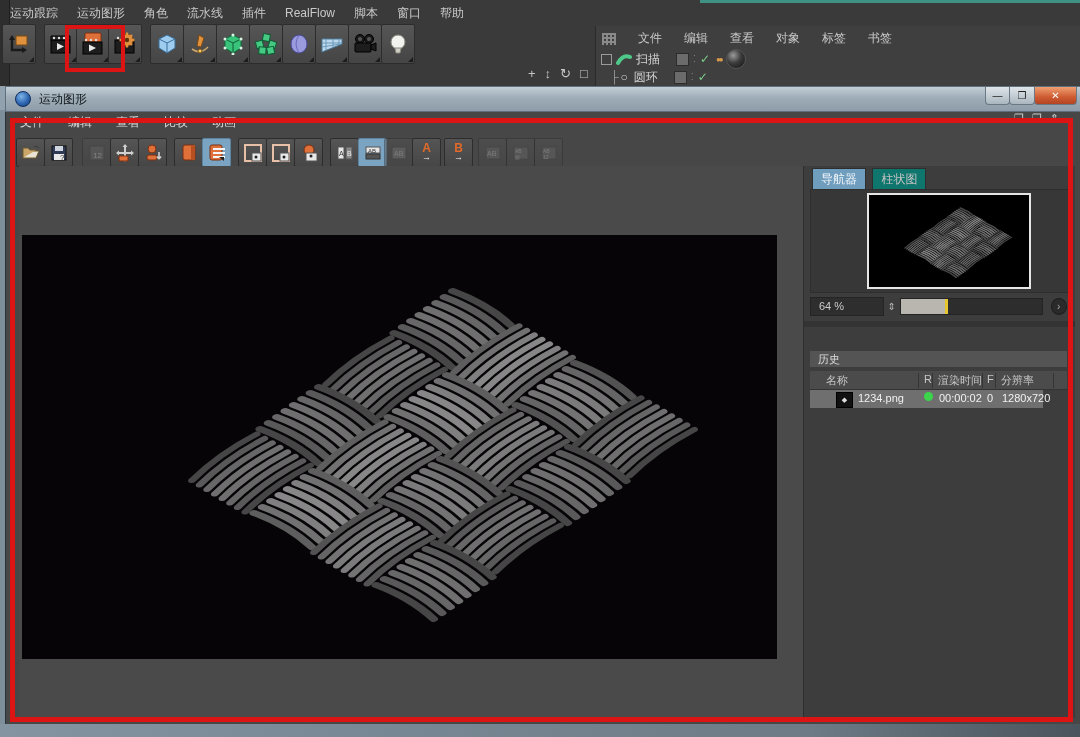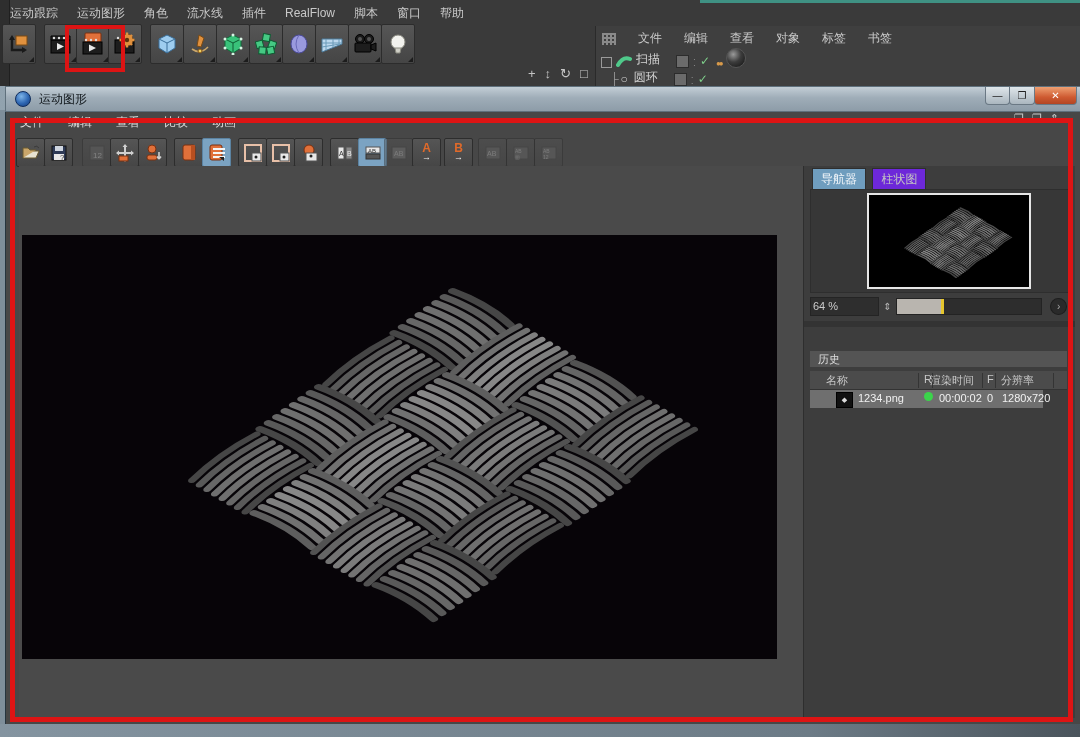--- a/index.html
+++ b/index.html
@@ -22,21 +22,21 @@
   .corner-tri{position:absolute;right:1px;bottom:1px;width:0;height:0;
     border-left:5px solid transparent;border-bottom:5px solid #1c1c1c}
   .vp-ctrl{top:64px;height:18px;display:flex;gap:9px;color:#c4c4c4;font-size:13px;align-items:center}
   
   .om{left:595px;top:26px;width:485px;height:60px;background:#3f3f3f;border-left:1px solid #2a2a2a}
   .om-menu{position:absolute;left:6px;top:4px;display:flex;gap:22px;align-items:center;
     color:#c9c9c9;font-size:12px}
   .om-grid{width:14px;height:12px;background:
     repeating-linear-gradient(90deg,#8a8a8a 0 2px,transparent 2px 4px),
     repeating-linear-gradient(#8a8a8a 0 2px,transparent 2px 4px)}
-  .om-row{position:absolute;left:0;height:18px;display:flex;align-items:flex-end;
+  .om-row{position:absolute;left:0;height:18px;display:flex;align-items:center;
     color:#d6d6d6;font-size:12px}
   .om-box{width:9px;height:9px;border:1px solid #9a9a9a;background:#3f3f3f}
   .om-sq{width:11px;height:11px;background:#6b6b6b;border:1px solid #2c2c2c}
   .om-dots{color:#8a8a8a;font-size:9px;letter-spacing:0}
   .om-check{color:#7fd08b;font-size:12px;font-weight:bold}
   .mat-sphere{width:18px;height:18px;border-radius:50%;
     background:radial-gradient(circle at 35% 30%,#9a9a9a 0%,#3c3c3c 45%,#101010 100%);
     border:1px solid #555}
   .tag-balls{color:#d89a4a;font-size:8px;letter-spacing:-2px}
   
@@ -59,28 +59,28 @@
   .pvbtn.active{background:#7ba3c2;border-color:#5b83a2}
   .pvbtn.disabled{opacity:.45}
   .icA{color:#e06a2a;font-weight:bold;font-size:12px;line-height:9px;text-align:center}
   .icA small{display:block;color:#efefef;font-size:9px;font-weight:normal}
   
   .pv-canvas-bg{left:19px;top:166px;width:784px;height:552px;background:#4a4a4a}
   .render{left:22px;top:235px;width:755px;height:424px;background:#070408;overflow:hidden}
   
   .rp{left:803px;top:166px;width:271px;height:552px;background:#3d3d3d;border-left:1px solid #2e2e2e}
   .tab{display:inline-flex;align-items:center;padding:2px 8px;font-size:12px;
-    background:#6d28d9;color:#c2c2c2;border:1px solid #2e2e2e;margin-right:2px}
+    background:#0f766e;color:#c2c2c2;border:1px solid #2e2e2e;margin-right:2px}
   .tab.active{background:#6f9dbe;color:#f2f6fa}
   .nav-body{position:absolute;left:6px;top:23px;width:257px;height:102px;background:#373737;border:1px solid #2e2e2e}
   .thumb{position:absolute;left:56px;top:3px;width:160px;height:92px;background:#000;
     border:2px solid #e6e6e6;overflow:hidden}
   .zoom-row{position:absolute;left:6px;top:130px;width:257px;height:20px;display:flex;align-items:center}
   .zoom-val{width:66px;height:17px;background:#2e2e2e;border:1px solid #242424;
-    color:#cbcbcb;font-size:11px;display:flex;align-items:center;padding-left:2px}
+    color:#cbcbcb;font-size:11px;display:flex;align-items:center;padding-left:8px}
   .stepper{color:#b5b5b5;font-size:10px;margin:0 4px}
   .slider{position:relative;width:146px;height:15px;background:#2d2d2d;border:1px solid #232323}
   .slider .fill{position:absolute;left:0;top:0;height:100%;width:44px;background:#b9b5af}
   .slider .handle{position:absolute;left:44px;top:0;width:3px;height:100%;background:#e6c62e}
   .nav-more{width:15px;height:15px;border-radius:50%;background:#2a2a2a;border:1px solid #1e1e1e;
     color:#a9a9a9;font-size:10px;display:flex;align-items:center;justify-content:center;margin-left:8px}
   .sec-div{position:absolute;left:0;top:155px;width:271px;height:6px;background:#333}
   .hist-header{position:absolute;left:6px;top:185px;width:257px;height:16px;background:#545454;
     color:#dcdcdc;font-size:11px;display:flex;align-items:center;padding-left:8px;box-sizing:border-box}
   .thead{position:absolute;left:6px;top:205px;width:257px;height:18px;background:#4b4b4b;
@@ -705,21 +705,21 @@
     </span>
     <span class="nav-more">›</span>
   </div>
   <div class="sec-div"></div>
   <div class="hist-header">历史</div>
   <div class="thead">
     <span style="left:16px">名称</span>
     <span class="tsep" style="left:108px"></span>
     <span style="left:114px">R</span>
     <span class="tsep" style="left:122px"></span>
-    <span style="left:120px">渲染时间</span>
+    <span style="left:128px">渲染时间</span>
     <span class="tsep" style="left:172px"></span>
     <span style="left:177px">F</span>
     <span class="tsep" style="left:185px"></span>
     <span style="left:191px">分辨率</span>
     <span class="tsep" style="left:243px"></span>
   </div>
   <div class="trow">
     <span class="row-thumb">◆</span>
     <span style="left:48px">1234.png</span>
     <span class="gdot"></span>

